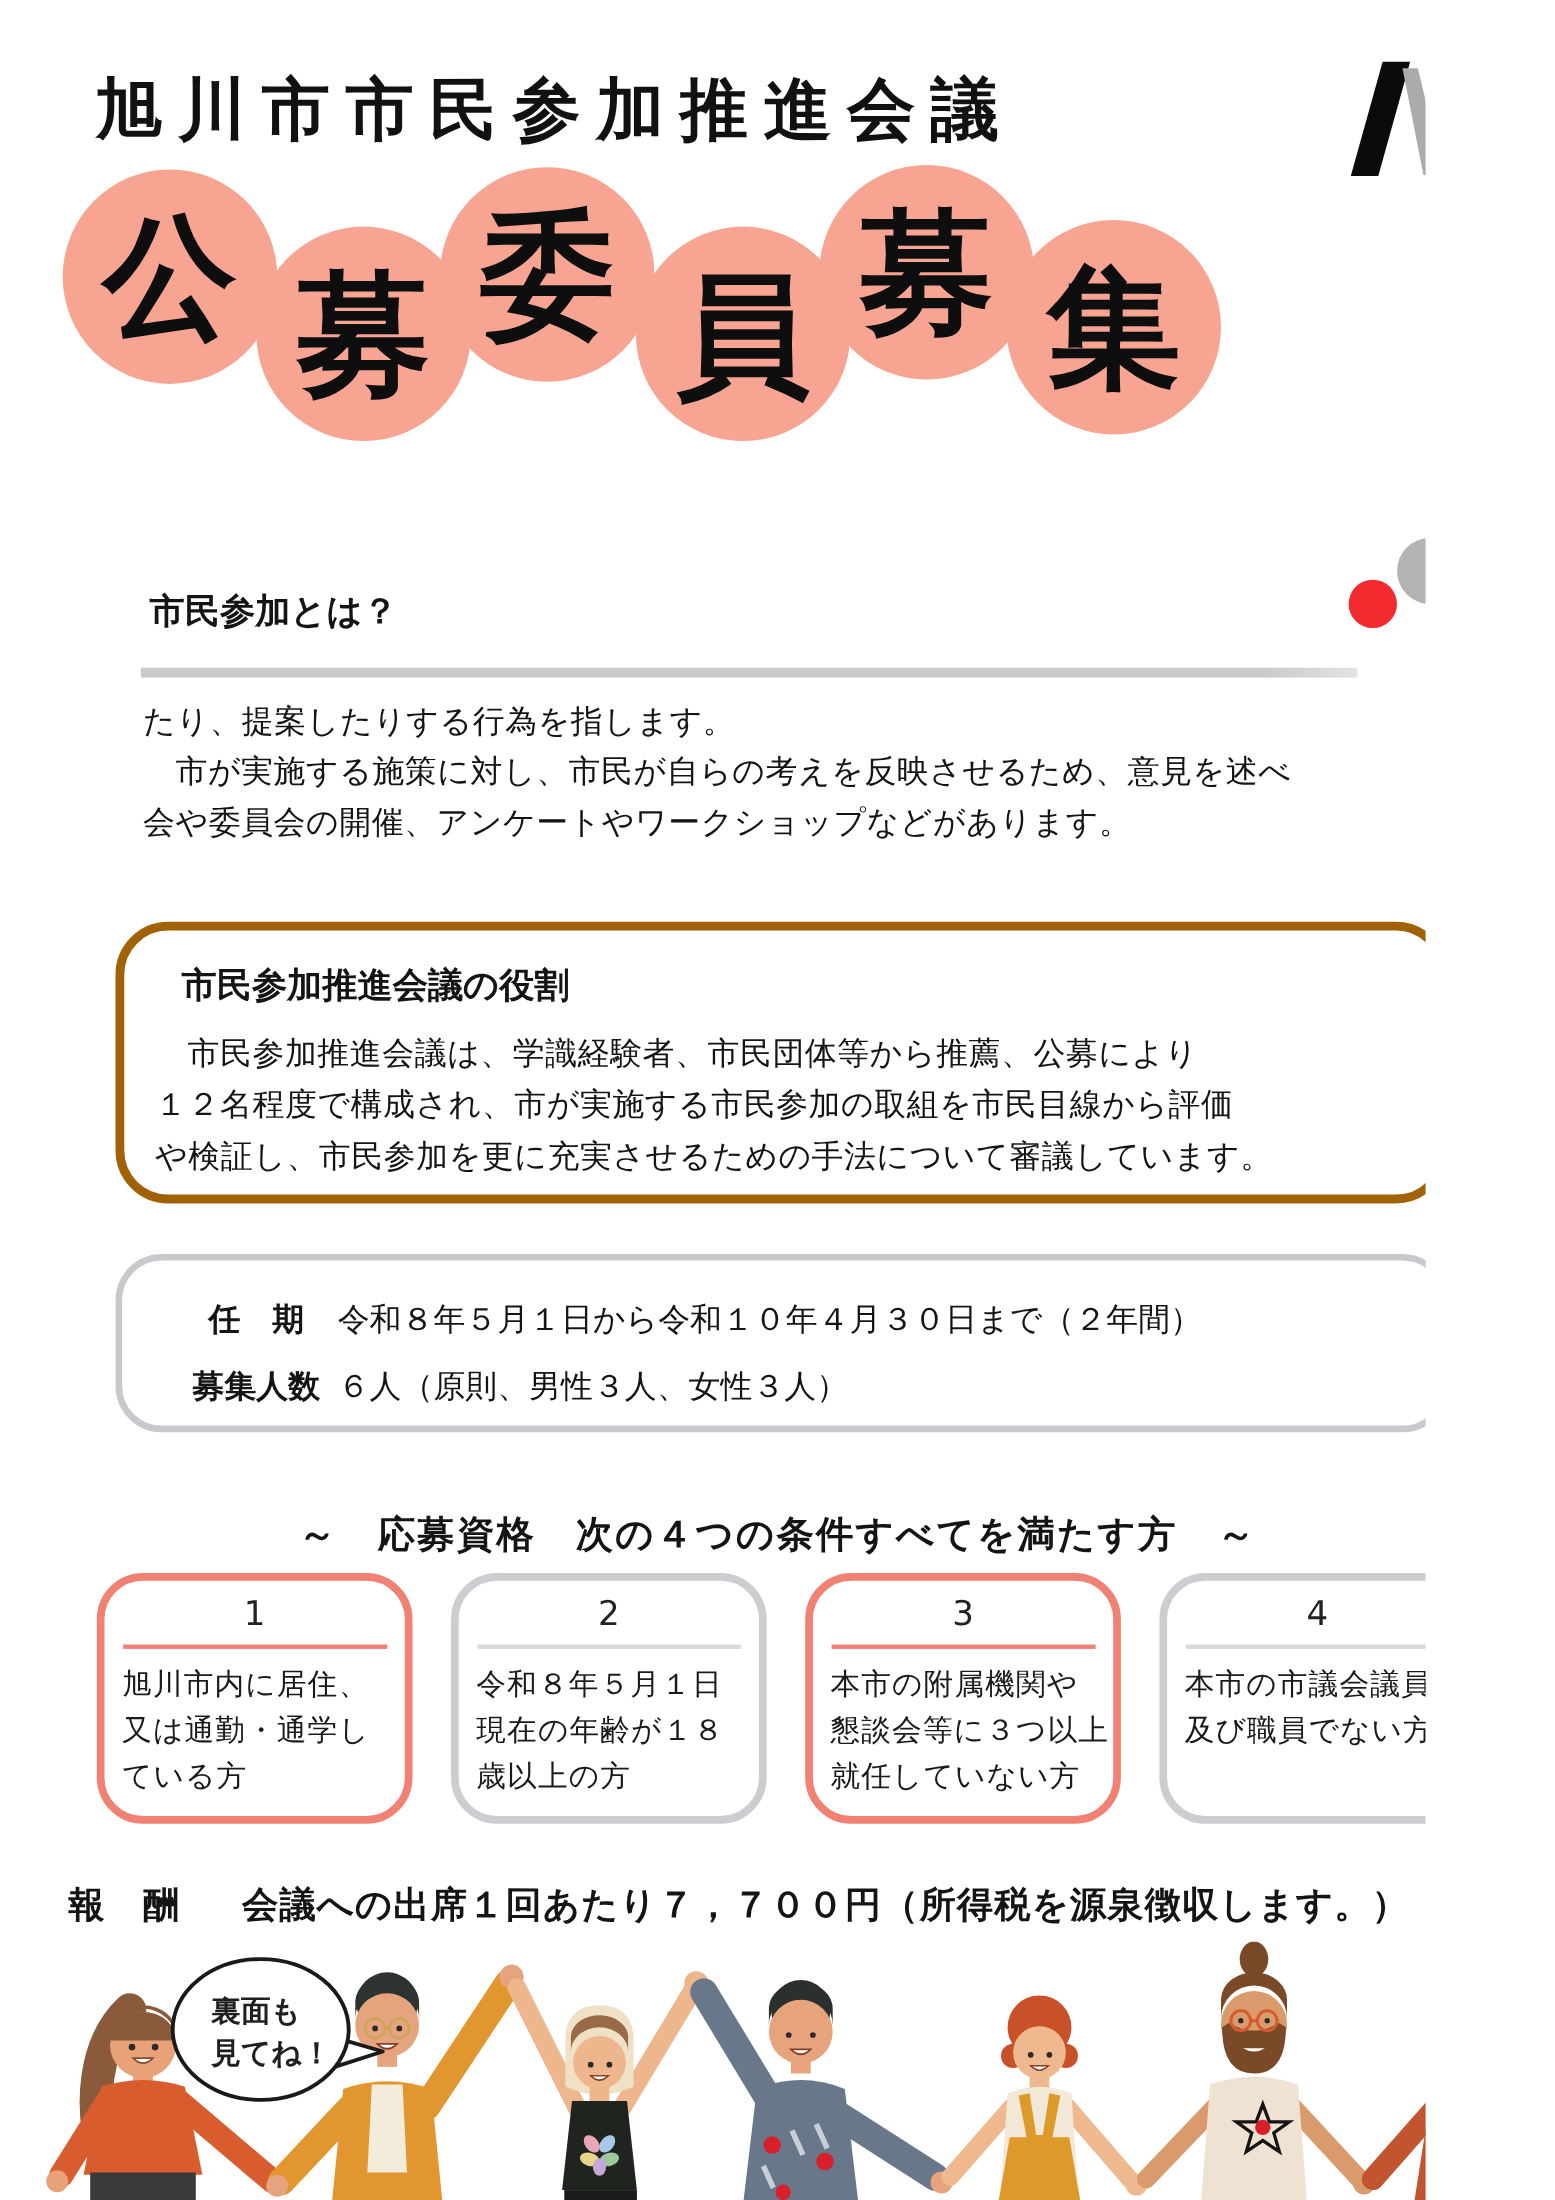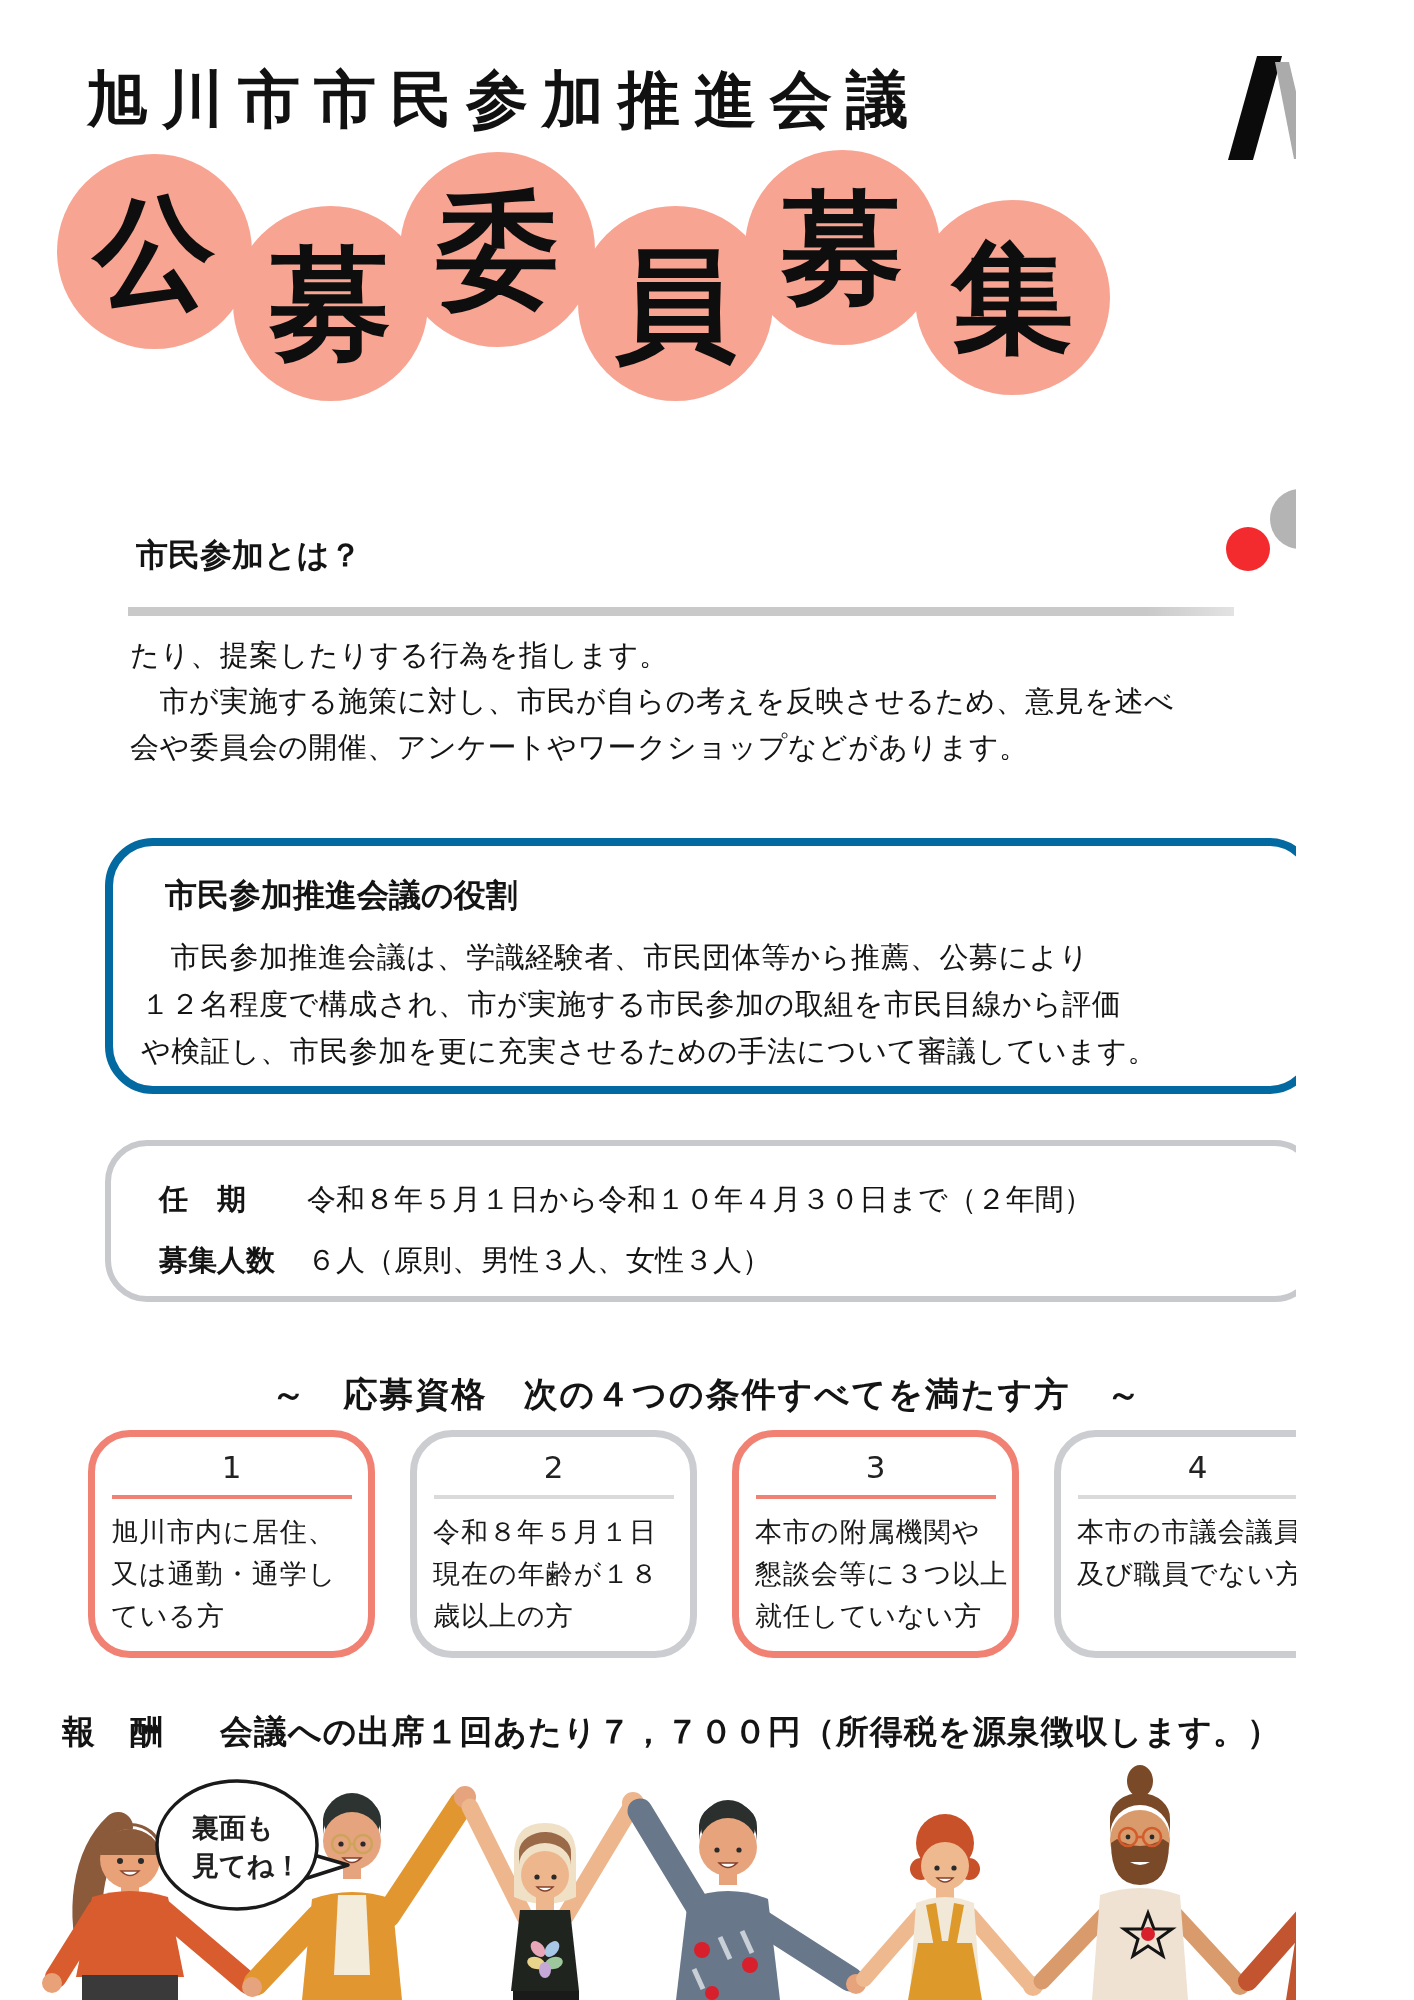--- a/index.html
+++ b/index.html
@@ -35,31 +35,31 @@
   
   .sec1-heading{position:absolute; left:136px; top:534px; font-size:32px; font-weight:800;}
   .sec1-underline{
     position:absolute; left:128px; top:607px; width:1106px; height:9px;
     background:linear-gradient(to right, #C9C9C9 0%, #C9C9C9 92%, #E3E3E3 100%);
   }
   .sec1-body{position:absolute; left:130px; top:632px; width:1180px; font-size:29px; line-height:46px; letter-spacing:0.5px;}
   
   .role-box{
     position:absolute; left:105px; top:838px; width:1212px; height:256px;
-    border:8px solid #0369a1; border-radius:48px; box-sizing:border-box; background:#fff;
+    border:8px solid #a16207; border-radius:48px; box-sizing:border-box; background:#fff;
   }
   .role-heading{position:absolute; left:52px; top:28px; font-size:32px; font-weight:800;}
   .role-body{position:absolute; left:28px; top:88px; width:1130px; font-size:29px; line-height:47px; letter-spacing:0.5px;}
   
   .term-box{
     position:absolute; left:105px; top:1140px; width:1212px; height:162px;
     border:6px solid #C7C9CD; border-radius:42px; box-sizing:border-box; background:#fff;
   }
   .term-row{position:absolute; left:48px; font-size:29px; white-space:nowrap;}
-  .term-row .tlabel{font-weight:800; display:inline-block; min-width:148px;}
+  .term-row .tlabel{font-weight:800; display:inline-block; min-width:148px;text-align:center;}
   .trow1{top:34px;} .trow2{top:95px;}
   
   .qual-heading{
     position:absolute; left:0; top:1372px; width:1414px; text-align:center;
     font-size:34px; font-weight:800; letter-spacing:2px;
   }
   .card{
     position:absolute; top:1430px; width:287px; height:228px; box-sizing:border-box;
     border-radius:42px; background:#fff;
   }

